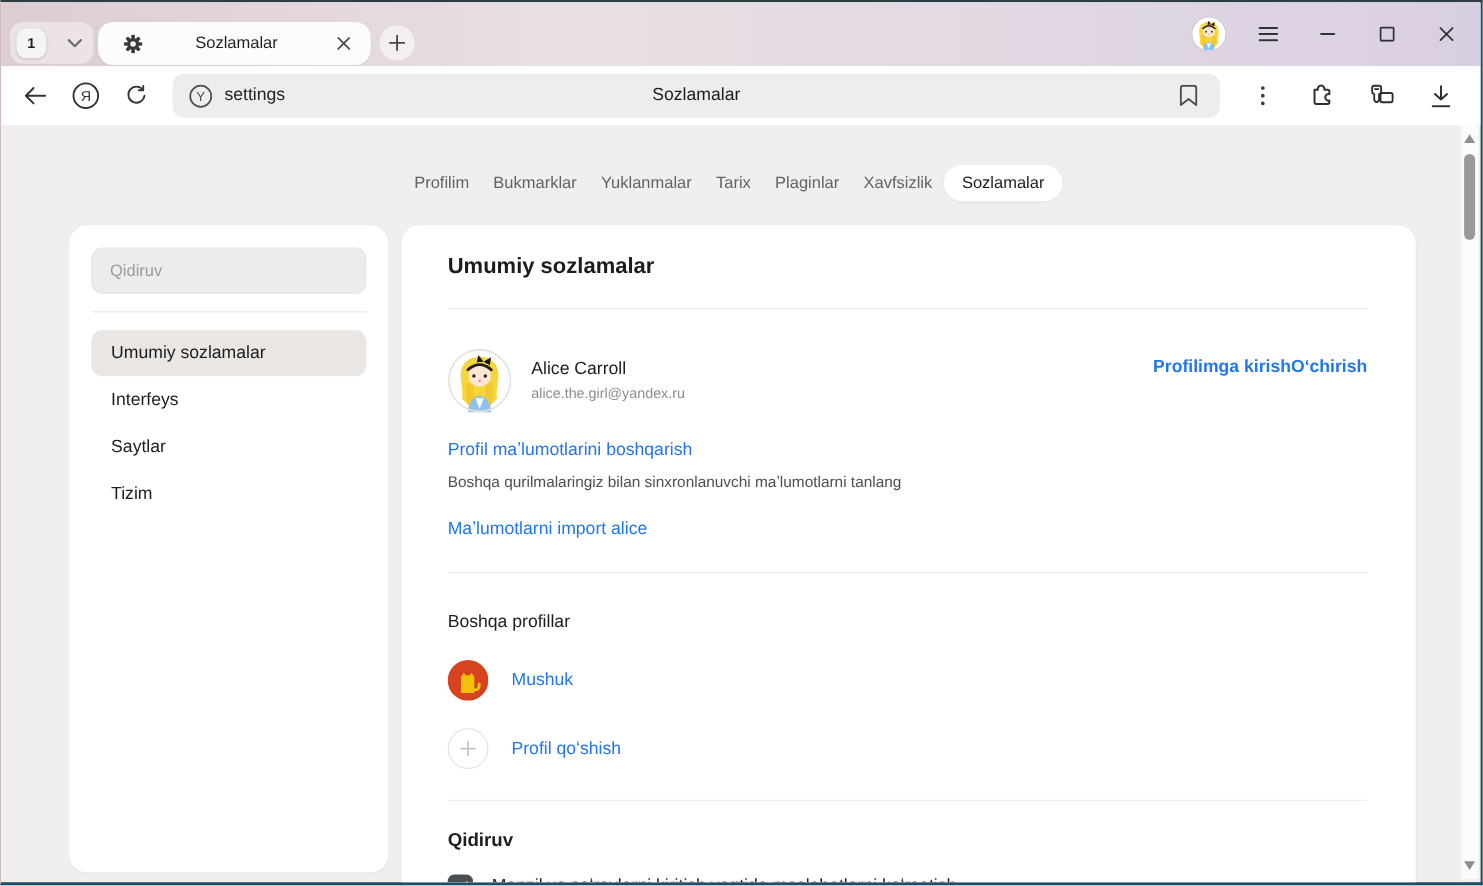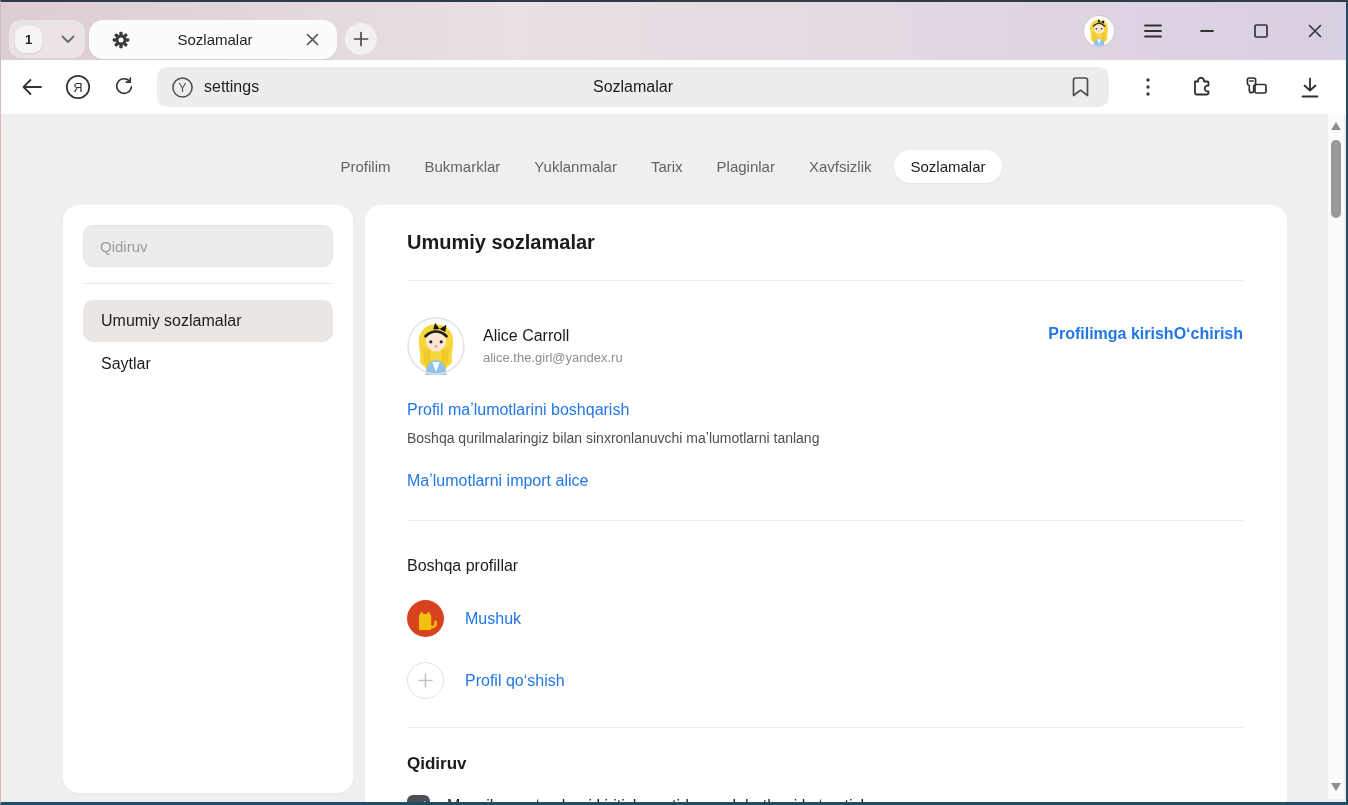--- a/index.html
+++ b/index.html
@@ -61,21 +61,21 @@
   }
   .omnibox-url { font-size:16px; color:#222; margin-left:10px; }
   .omnibox-title {
     position:absolute; left:0; right:0; text-align:center; font-size:16px; color:#1c1c1c; pointer-events:none;
   }
   .omnibox-right { margin-left:auto; position:relative; z-index:2; display:flex; align-items:center; }
 
   
   .page { position:absolute; left:0; right:16px; top:112px; bottom:0; background:#f1efed; }
   .navtabs {
-    position:absolute; left:0; right:0; top:36px; display:flex; justify-content:center; gap:12px; align-items:center;
+    position:absolute; left:0; right:0; top:36px; display:flex; justify-content:center; gap:0; align-items:center;
   }
   .navtab { font-size:15px; color:#636363; padding:8px 11px; border-radius:17px; cursor:pointer; white-space:nowrap; }
   .navtab.active { background:#ffffff; color:#1b1b1b; box-shadow:0 1px 2px rgba(0,0,0,0.06); padding:8px 16px; }
 
   
   .sidebar {
     position:absolute; left:62px; top:91px; width:290px; height:588px;
     background:#ffffff; border-radius:16px; padding:20px; box-shadow:0 1px 2px rgba(0,0,0,0.03);
   }
   .search-input {
@@ -296,21 +296,23 @@
       <div class="navtab">Tarix</div>
       <div class="navtab">Plaginlar</div>
       <div class="navtab">Xavfsizlik</div>
       <div class="navtab active">Sozlamalar</div>
     </div>
 
     <div class="sidebar">
       <input class="search-input" type="text" placeholder="Qidiruv" style="">
       <div class="side-divider"></div>
       <div class="side-item selected">Umumiy sozlamalar</div>
+      <div class="side-item">Interfeys</div>
       <div class="side-item">Saytlar</div>
+      <div class="side-item">Tizim</div>
     </div>
 
     <div class="main-card">
       <div class="main-title">Umumiy sozlamalar</div>
       <div class="divider d1"></div>
 
       <div class="profile-row">
         <div class="profile-avatar">
           <svg width="58" height="58" viewBox="0 0 56 56">
             <use href="#alice-art"></use>

